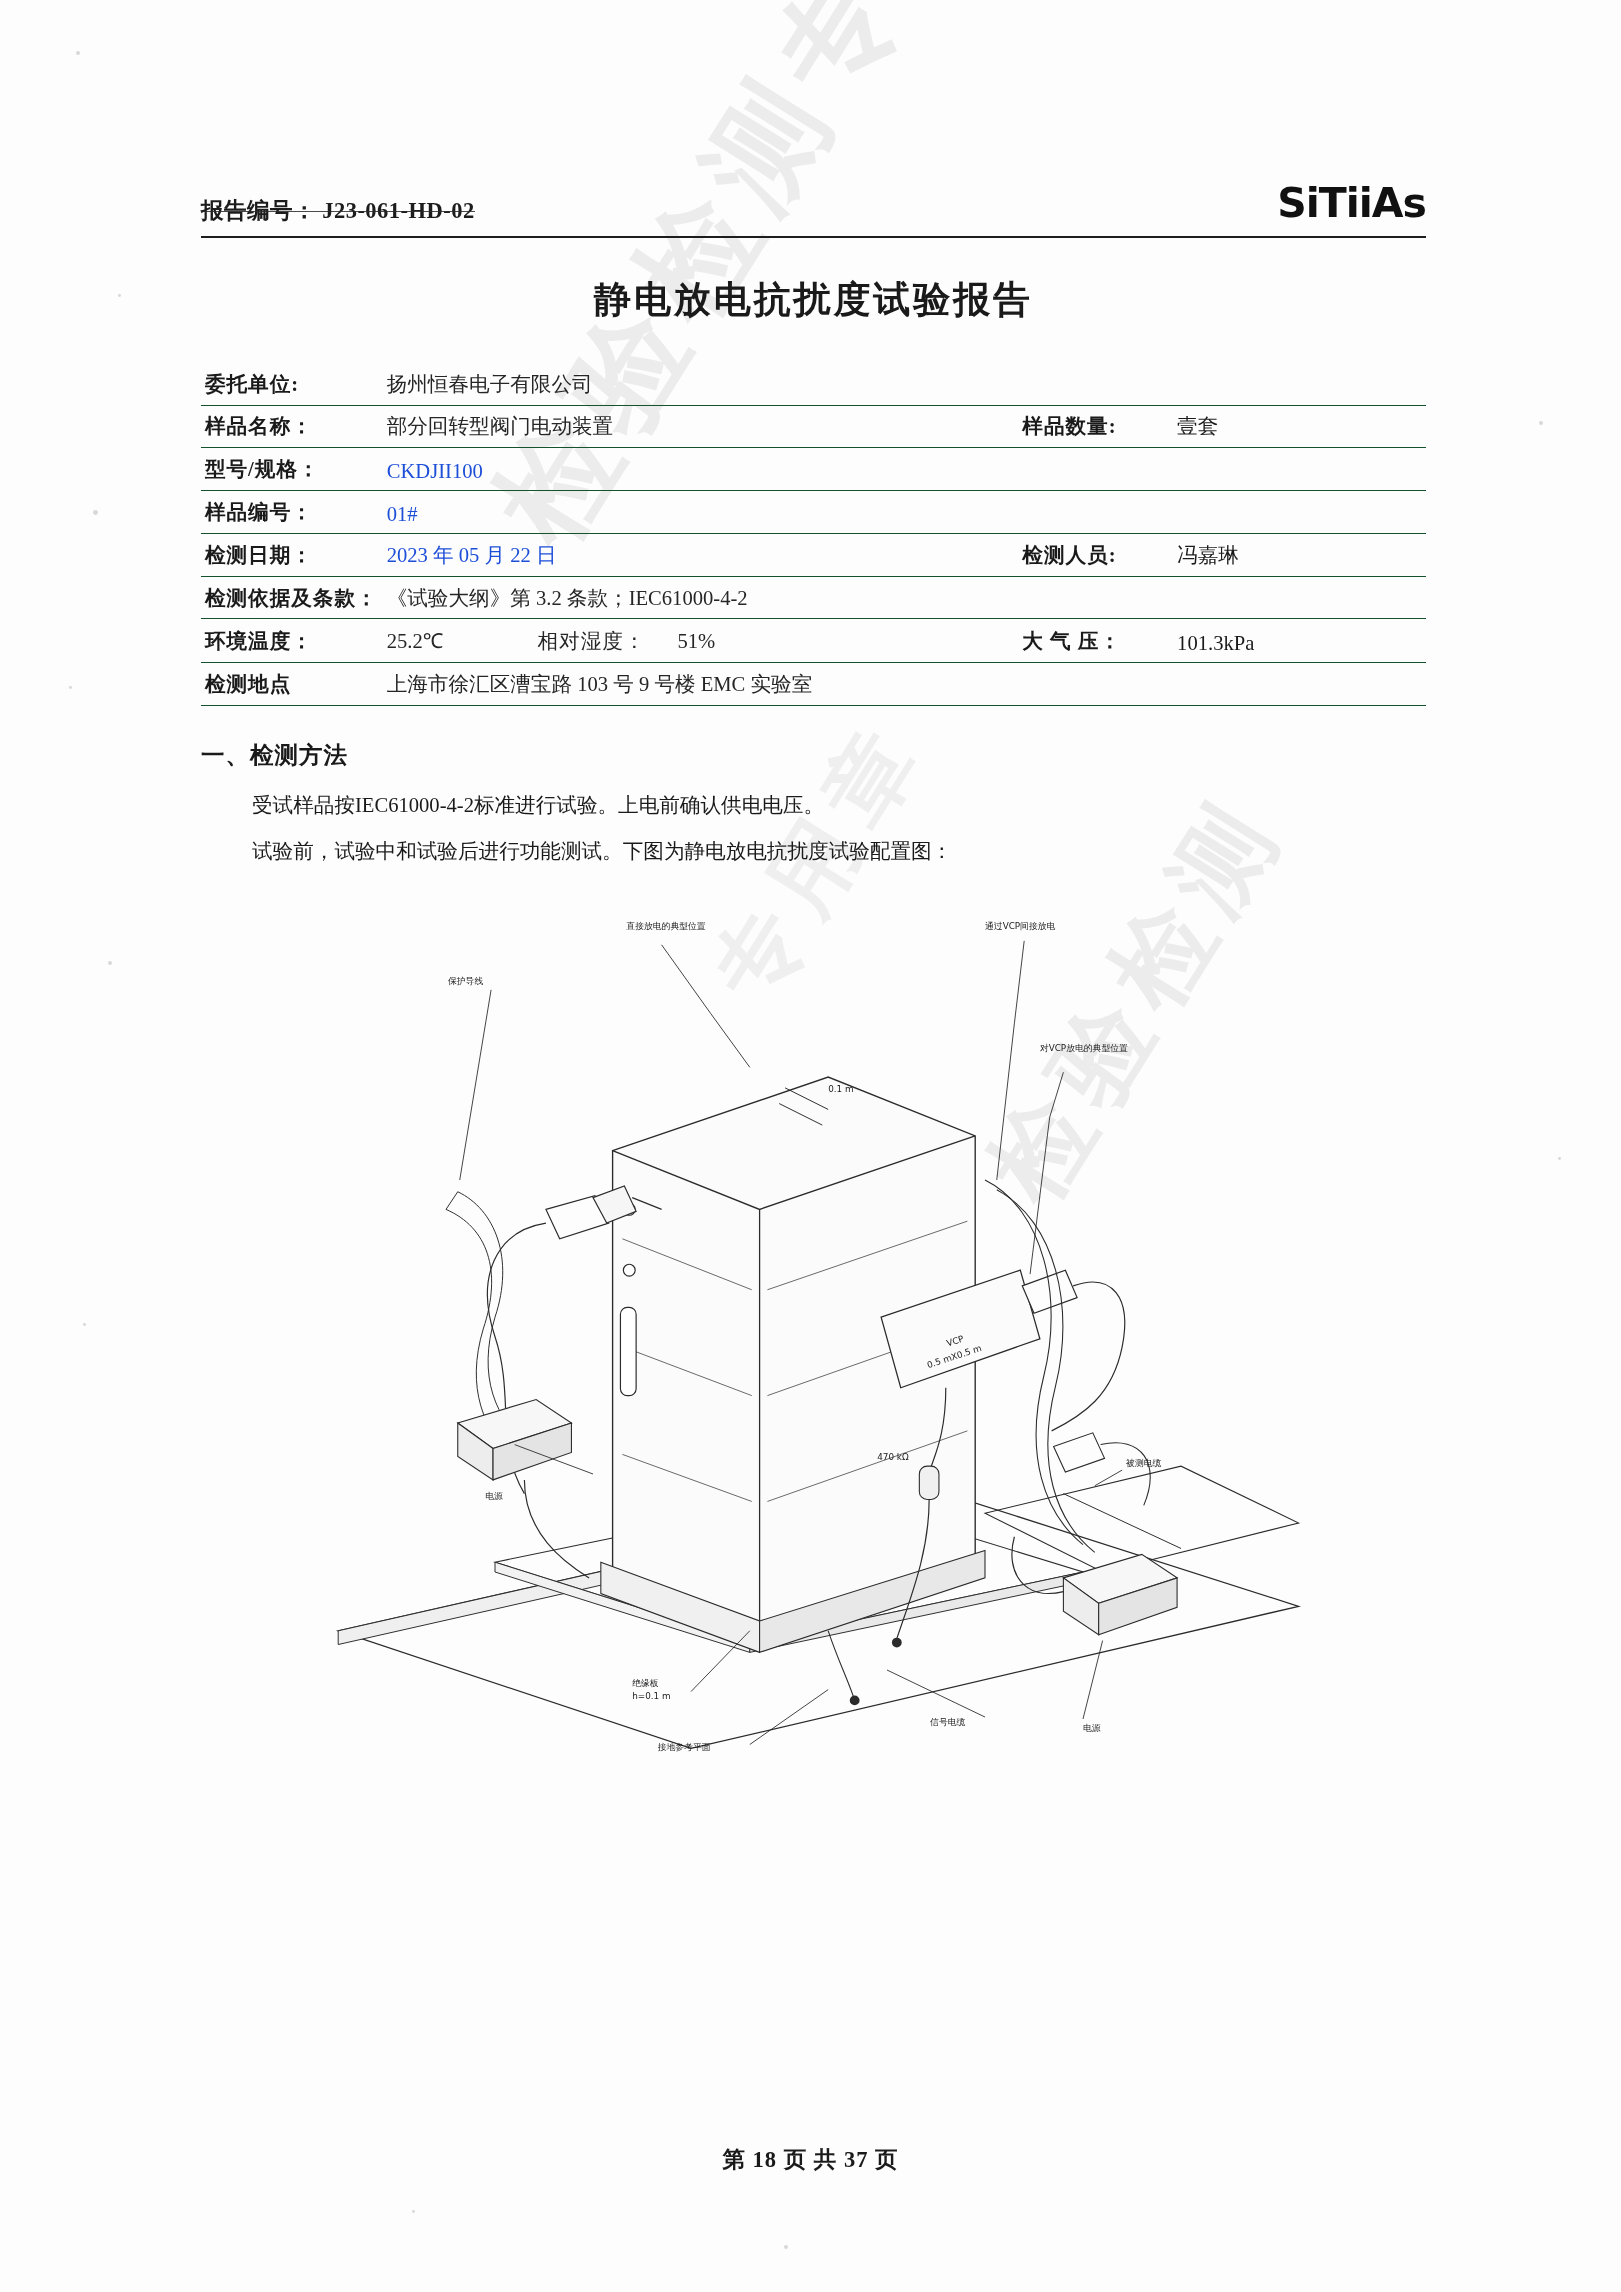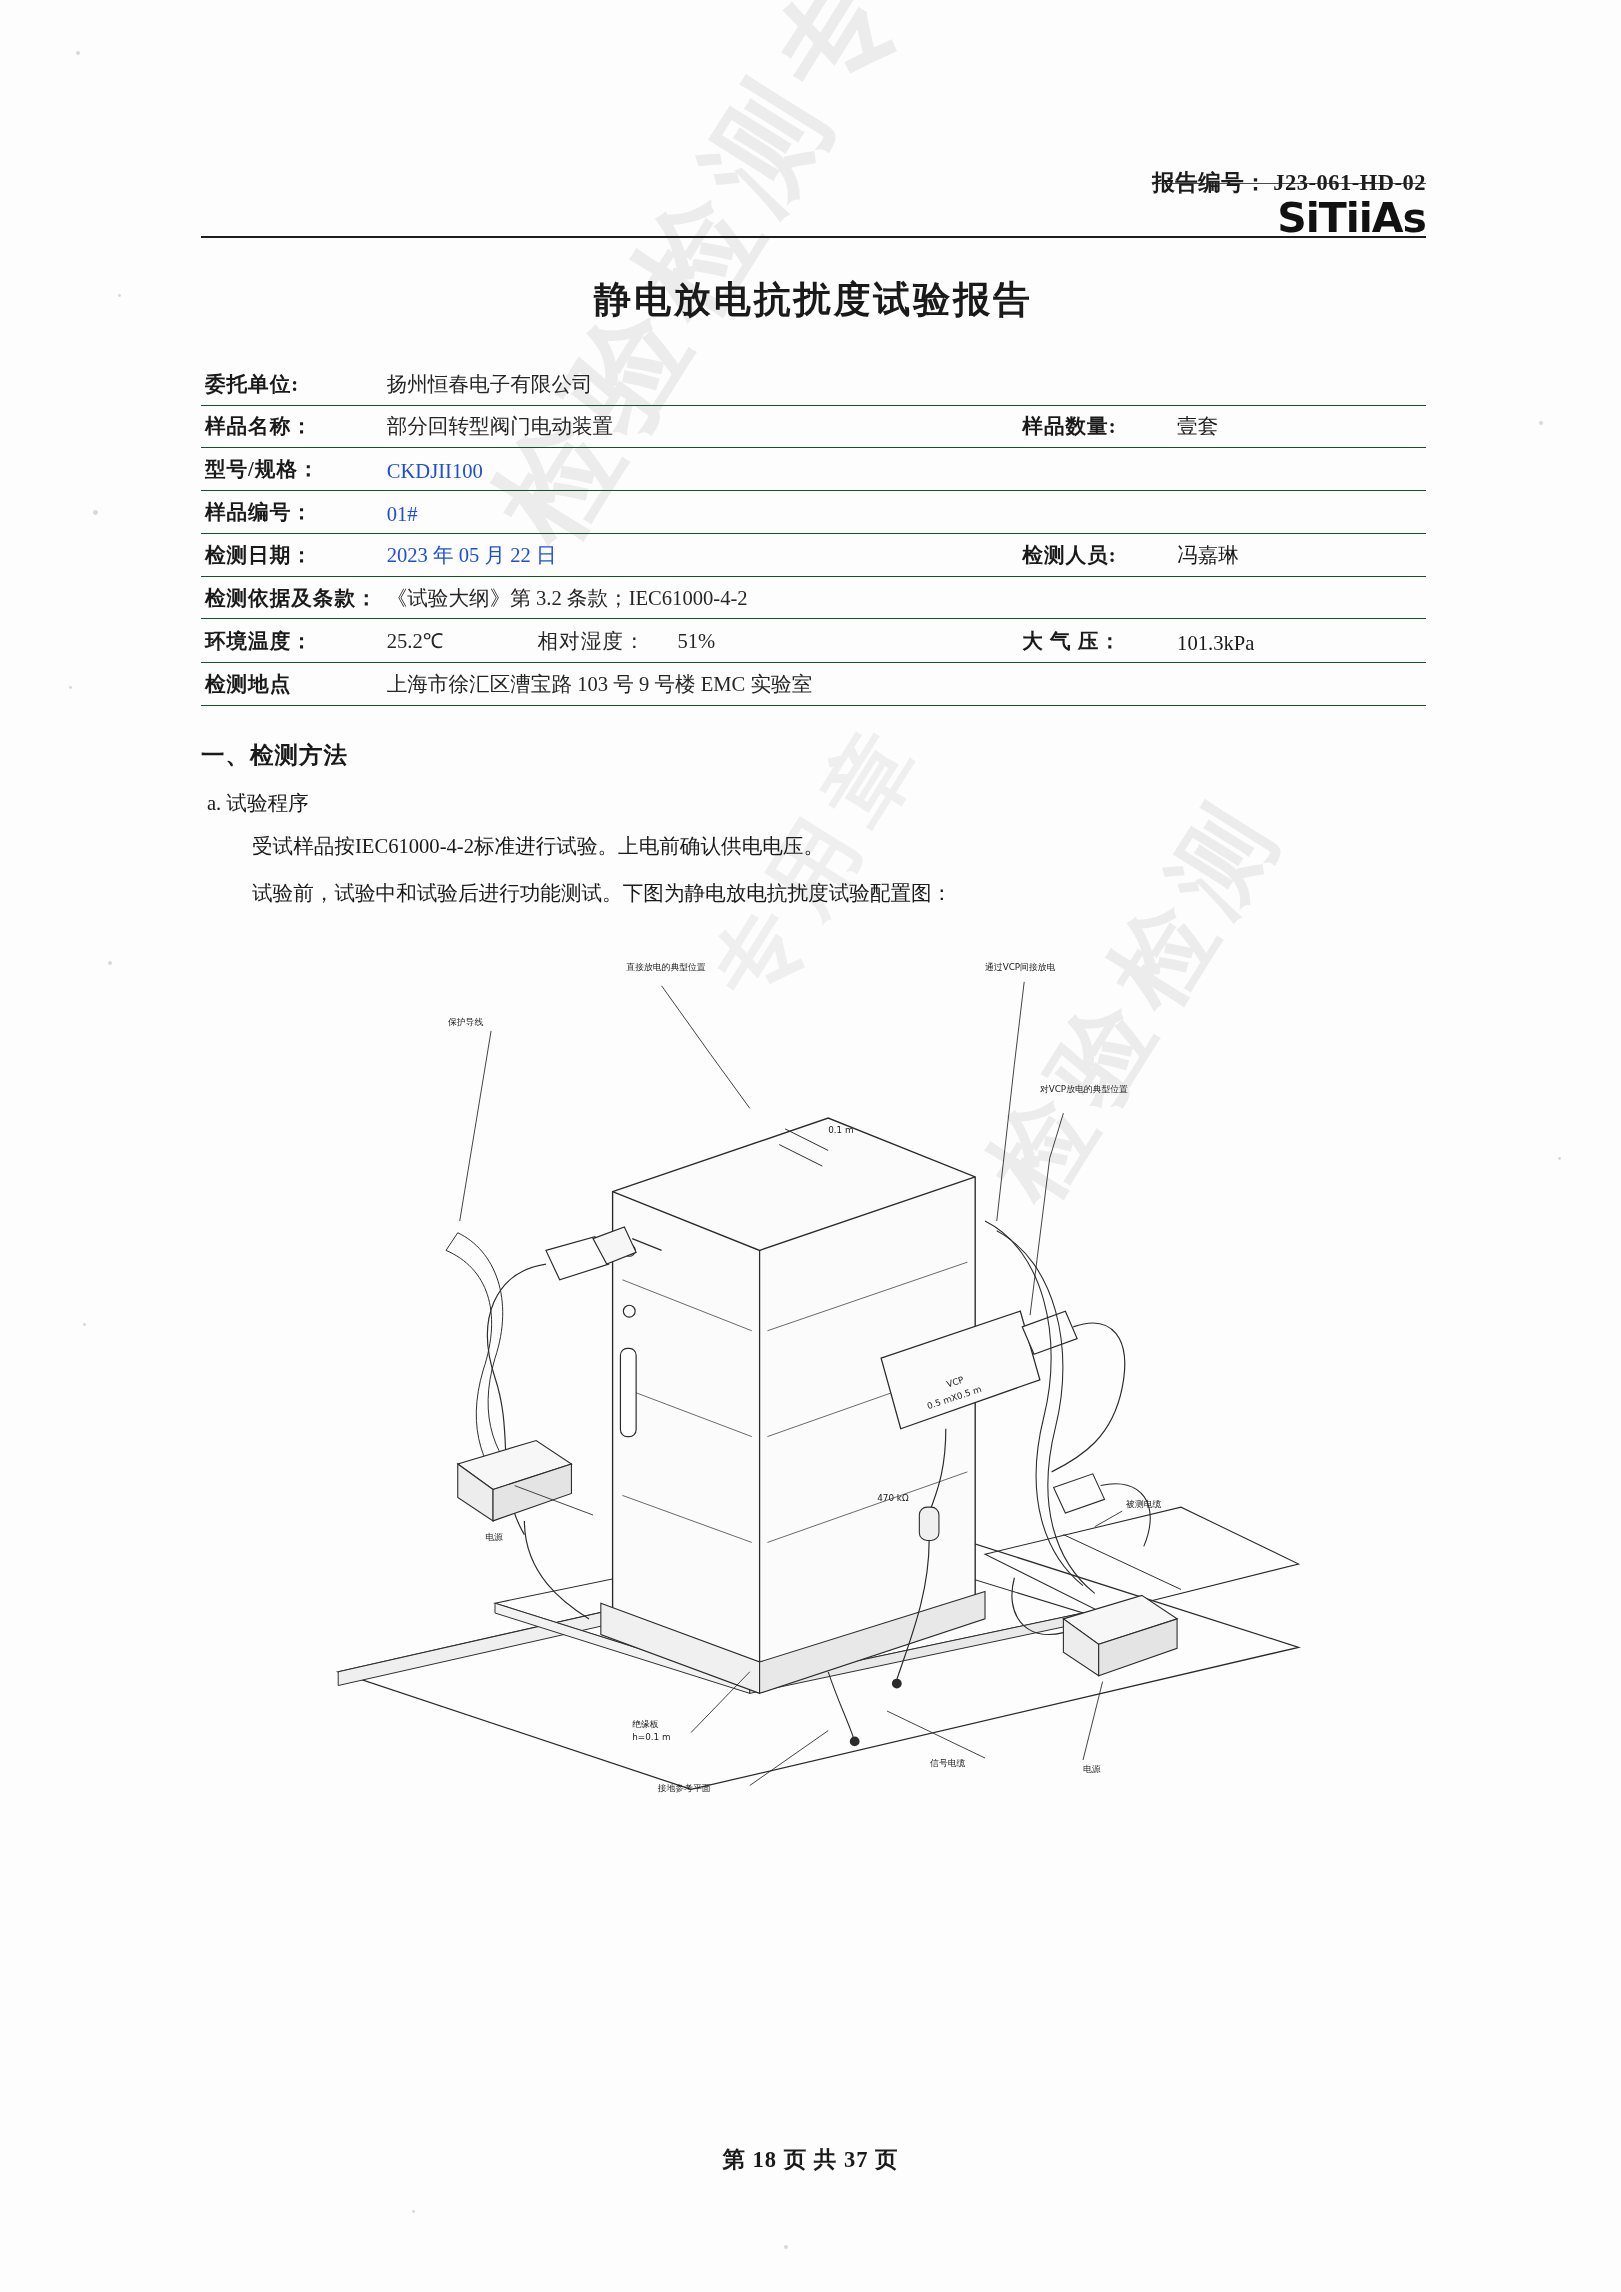--- a/index.html
+++ b/index.html
@@ -31,21 +31,20 @@
     left: 201px;
     top: 167px;
     width: 1225px;
   }
   
   .doc-header {
     display: flex;
     align-items: flex-end;
     justify-content: space-between;
     height: 59px;
-    flex-direction: column;
   }
   .report-no {
     font-size: 22.5px;
     letter-spacing: 0.5px;
     font-weight: 700;
     font-family: "Liberation Serif", serif;
     color: #1c1c1c;
     white-space: nowrap;
     position: relative;
   }
@@ -247,21 +246,20 @@
         <td class="val2">101.3kPa</td>
       </tr>
       <tr>
         <td class="lbl">检测地点</td>
         <td class="val" colspan="3">上海市徐汇区漕宝路 103 号 9 号楼 EMC 实验室</td>
       </tr>
     </tbody>
       </table>
 
     <div class="sec-title">一、检测方法</div>
-    <div class="sub-title">a. 试验程序</div>
     <div class="para">受试样品按IEC61000-4-2标准进行试验。上电前确认供电电压。</div>
     <div class="para">试验前，试验中和试验后进行功能测试。下图为静电放电抗扰度试验配置图：</div>
 
     <div class="figure">
       <svg width="1225" height="882" viewBox="0 0 1250 900">
         <g fill="none" stroke="#2b2b2b" stroke-width="1.2">
 
           <polygon points="140,760 760,620 1120,735 500,880" stroke="#2b2b2b" stroke-width="1.3" fill="none"></polygon>
           <polygon points="140,760 760,620 760,634 140,774" fill="#efefef" stroke="#2b2b2b" stroke-width="1"></polygon>
 

